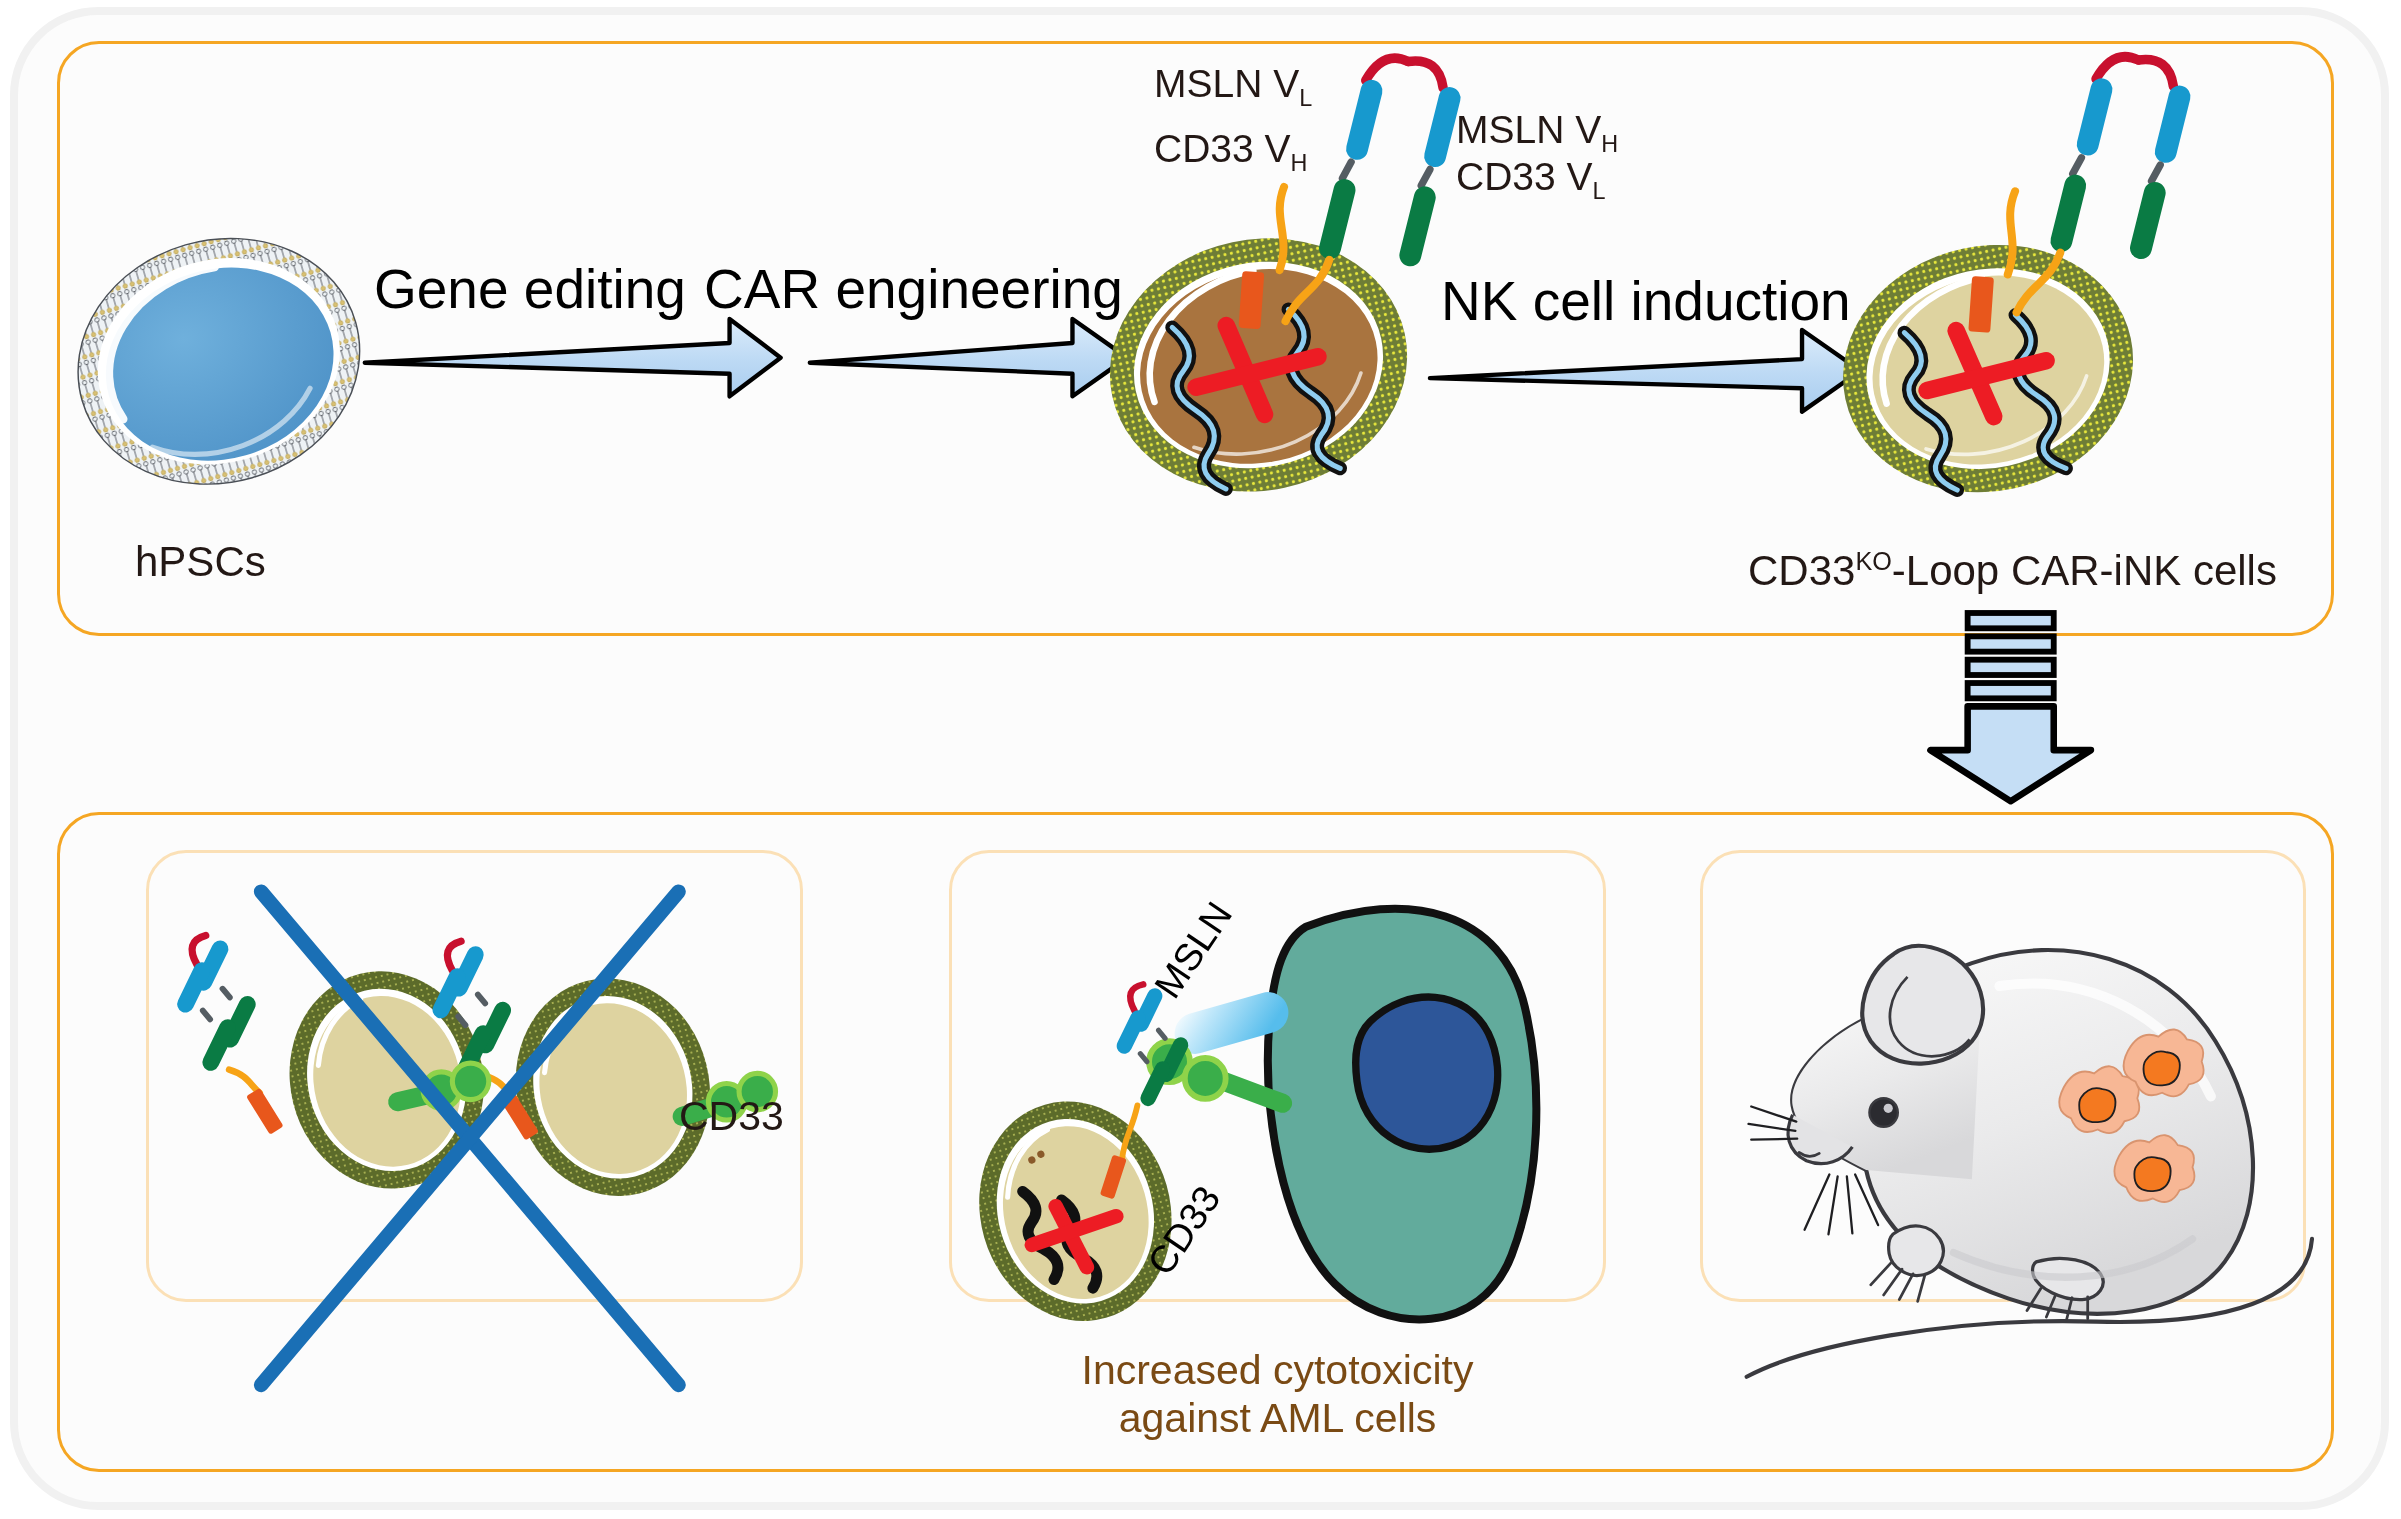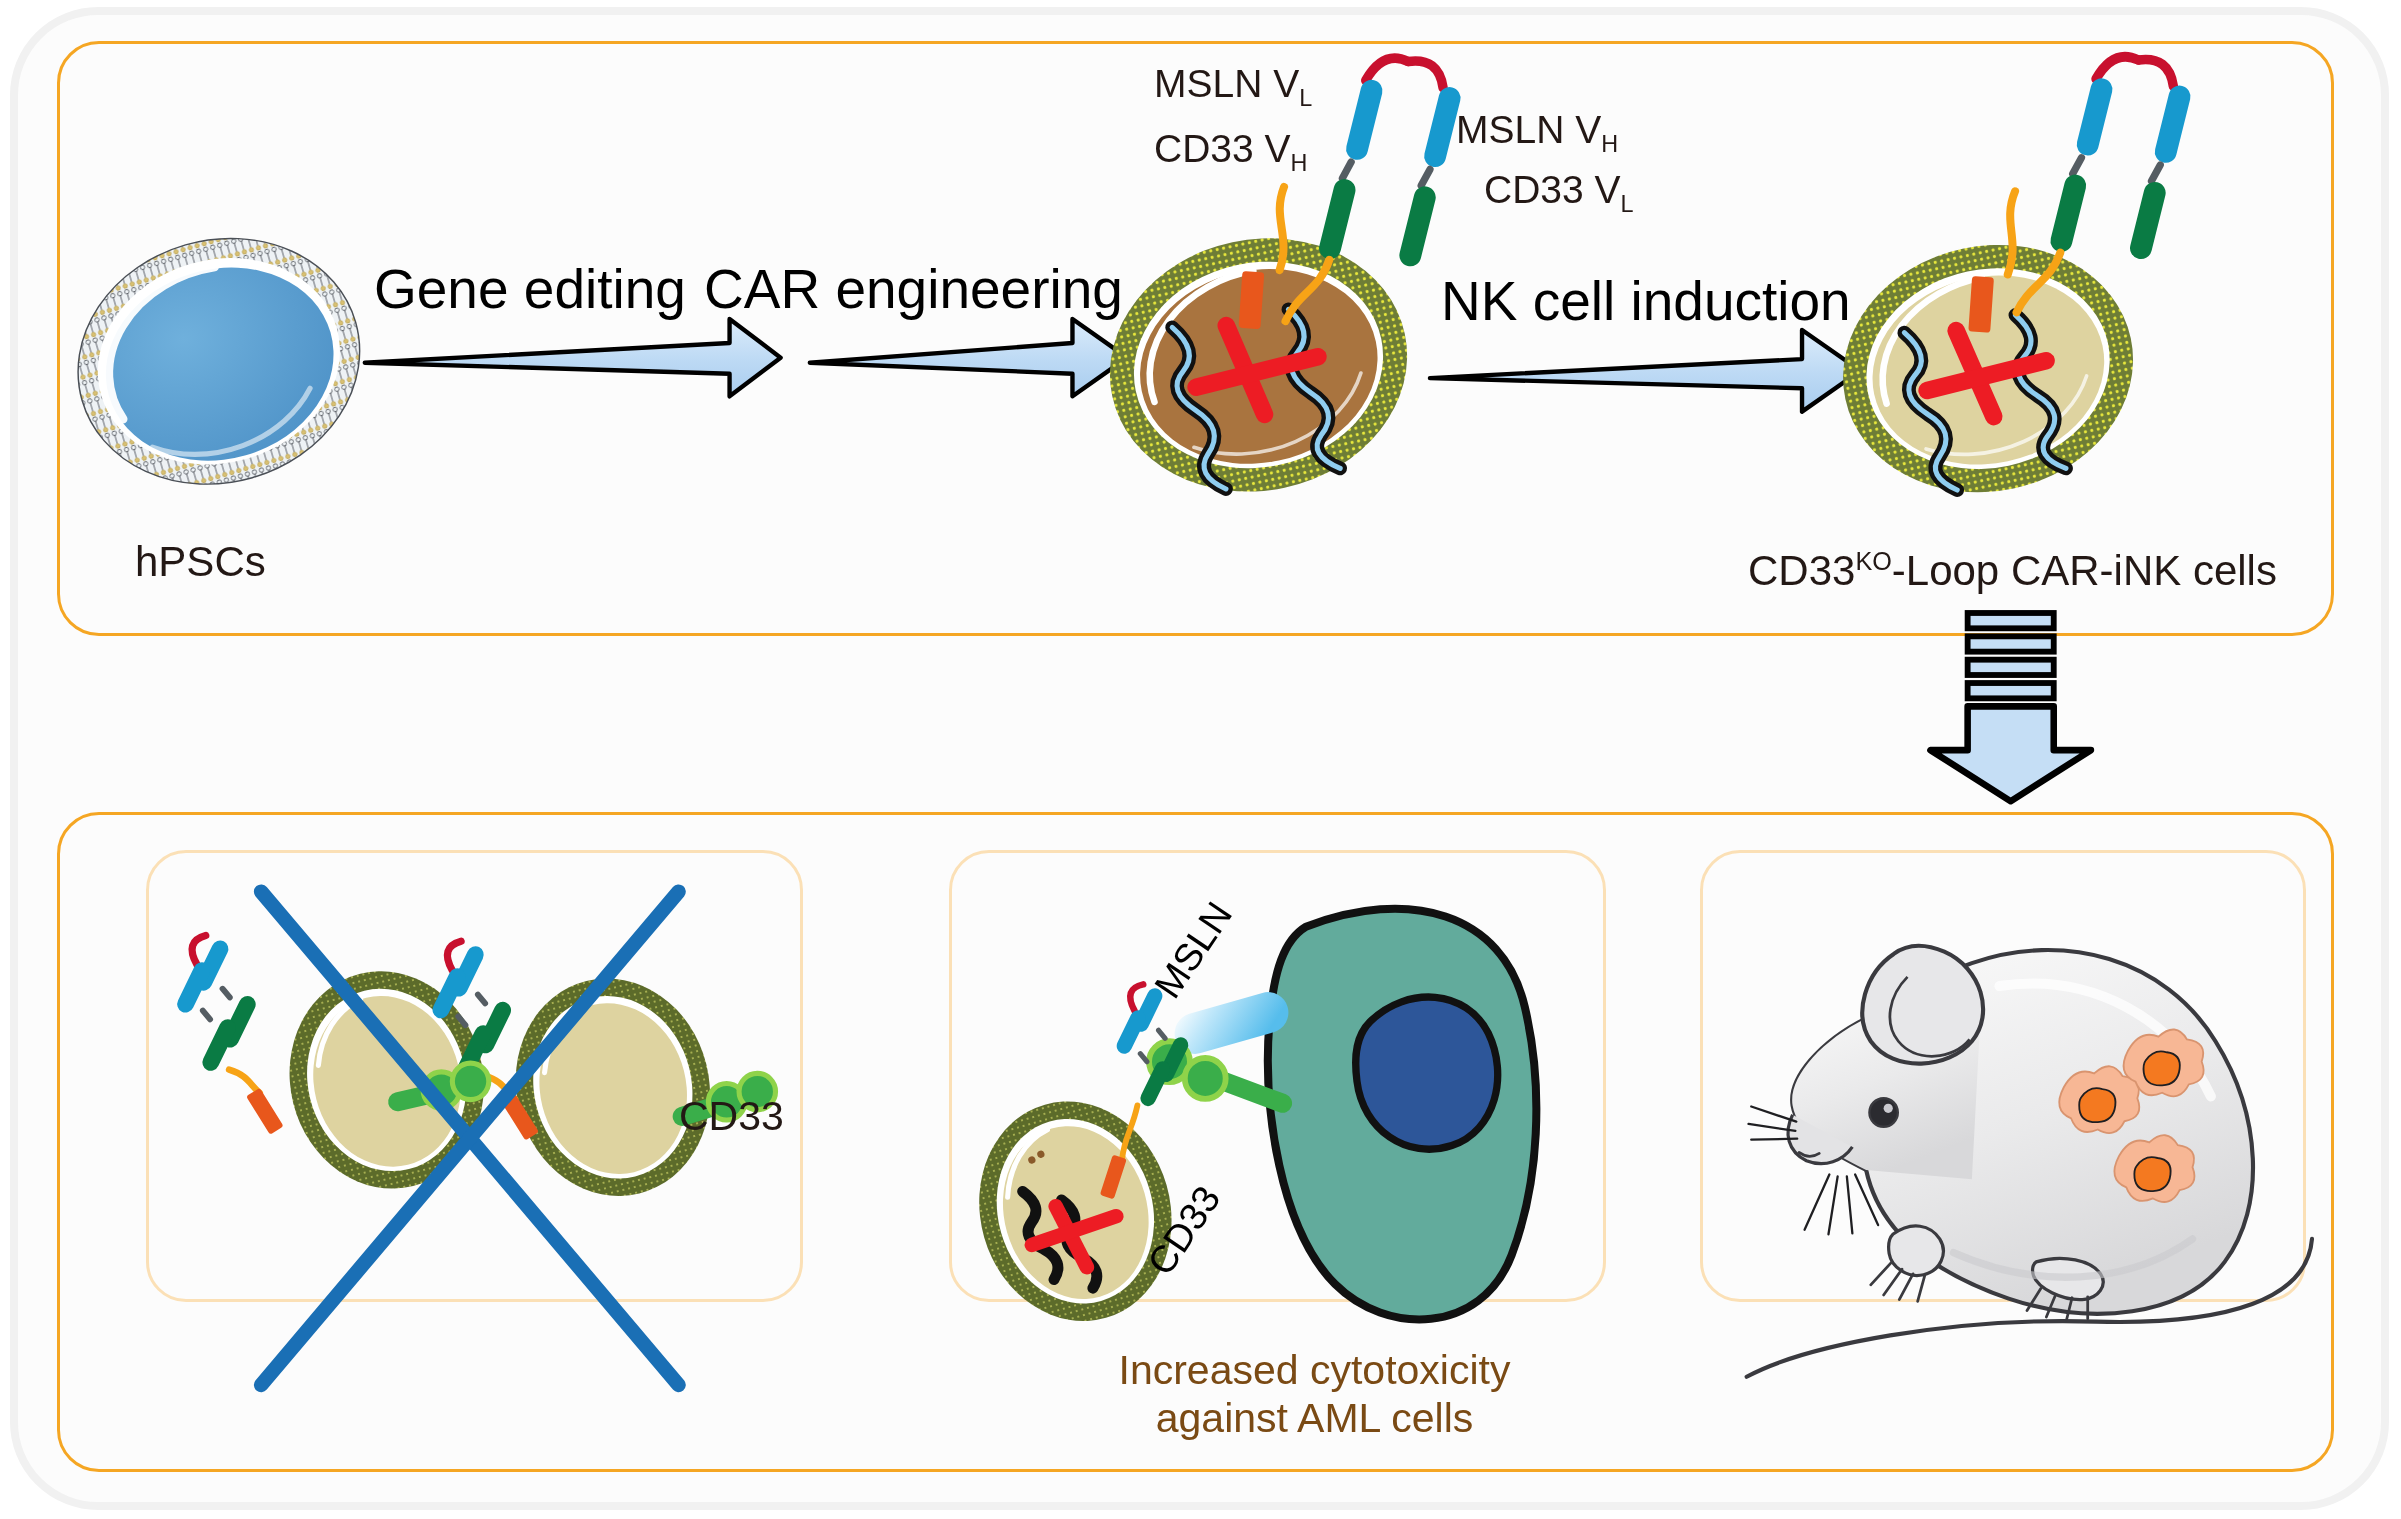--- a/index.html
+++ b/index.html
@@ -397,33 +397,33 @@
 
   <div class="lbl" style="left:1154px;top:63px;">
     <span>MSLN V</span><sub>L</sub>
   </div>
   <div class="lbl" style="left:1154px;top:128px;">
     <span>CD33 V</span><sub>H</sub>
   </div>
   <div class="lbl" style="left:1456px;top:109px;">
     <span>MSLN V</span><sub>H</sub>
   </div>
-  <div class="lbl" style="left:1456px;top:169px;margin-left:28px;">
+  <div class="lbl" style="left:1456px;top:156px;">
     <span>CD33 V</span><sub>L</sub>
   </div>
 
   <div class="lbl" style="left:135px;top:540px;font-size:42px;">hPSCs</div>
 
 
   <div class="lbl" style="left:1748px;top:540px;font-size:42px;margin-top:8px;">
     <span>CD33</span><sup>KO</sup><span>-Loop CAR-iNK cells</span>
   </div>
 
   <div class="lbl" style="left:679px;top:1095px;font-size:41px;">CD33</div>
 
   <div class="rot-mSLN" style="left:1182px;top:963px;">MSLN</div>
   <div class="rot-cd33" style="left:1175px;top:1240px;">CD33</div>
 
-  <div class="caption" style="left:986px;top:1346px;width:657px;text-align:center;">Increased cytotoxicity
+  <div class="caption" style="left:949px;top:1346px;width:657px;text-align:center;">Increased cytotoxicity
 against AML cells</div>
 
 </div>
 
 
 </body></html>

